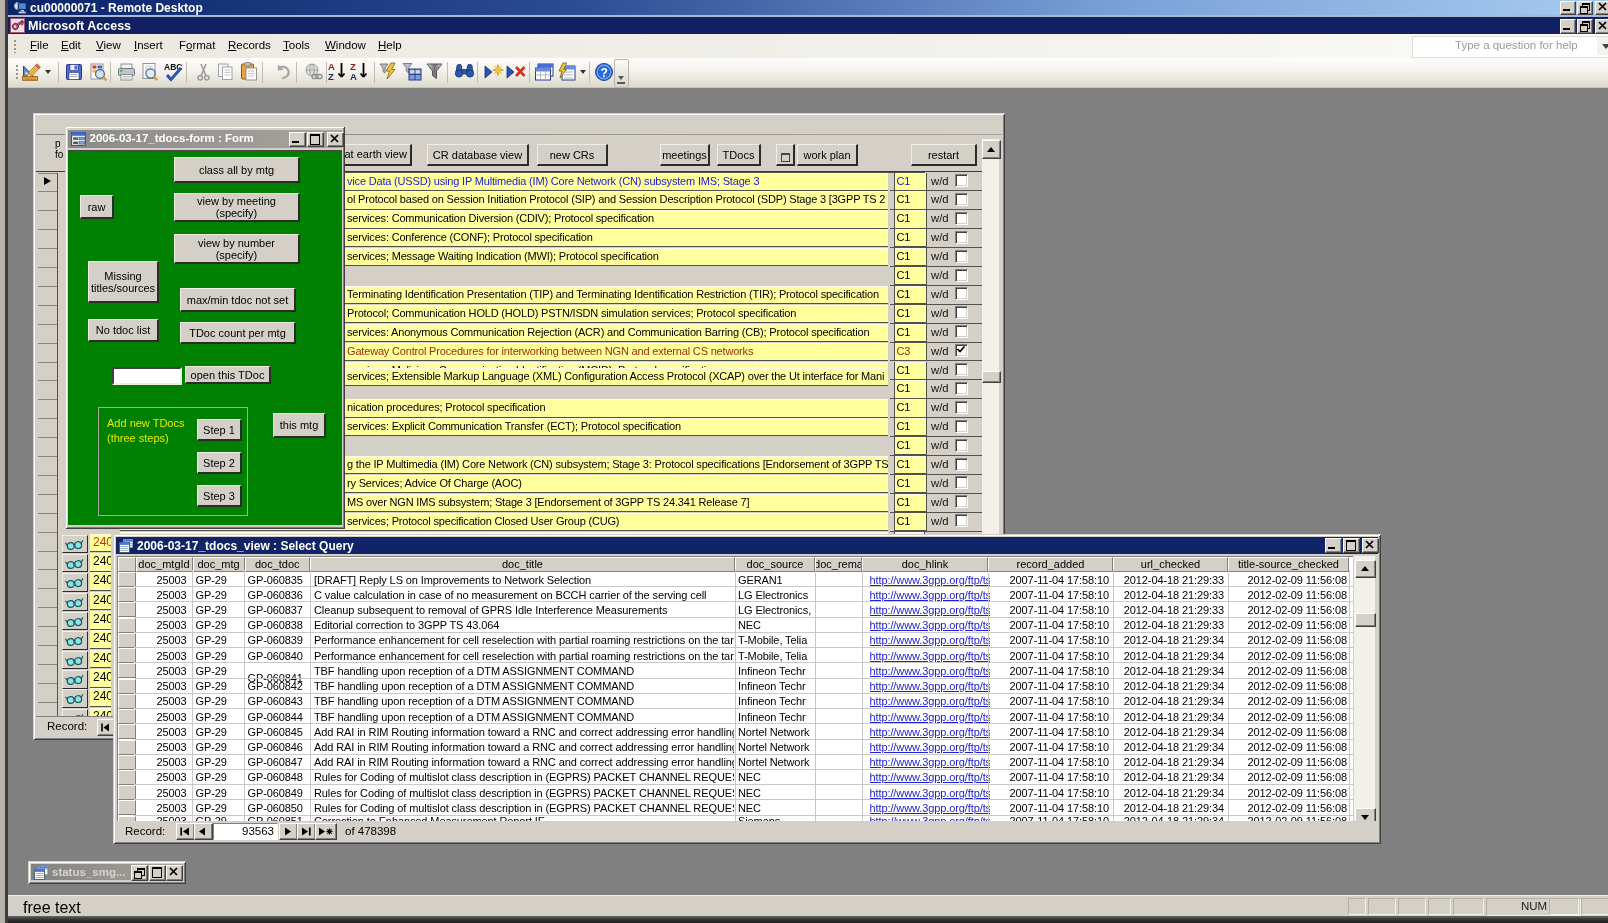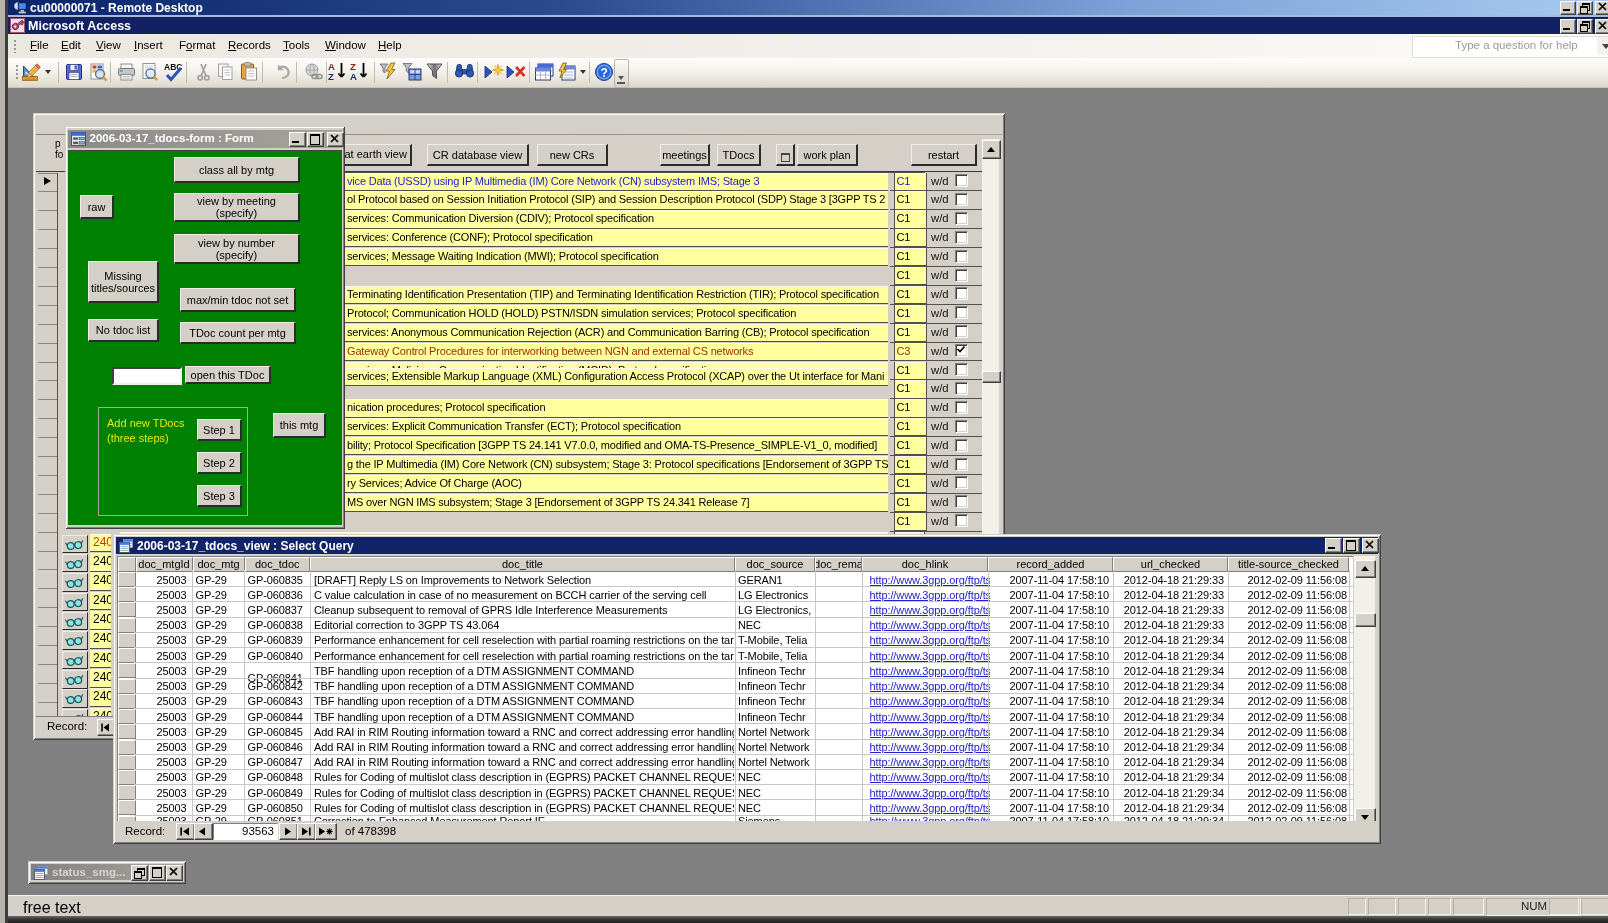--- a/index.html
+++ b/index.html
@@ -368,23 +368,20 @@
       </div>
 <div class="abs yrow" style="left:857.5px;top:264.3px;width:29px;height:17.3px;border-left:1px solid #50504a;border-right:1px solid #50504a;padding-left:2px;color:#000">C1</div>
 <div class="abs" style="left:895px;top:266.3px;font-size:11.3px;color:#111">w/d</div>
 <div class="abs cb" style="left:919px;top:265.8px;width:11px;height:11px"></div>
 <div class="abs yrow" style="left:84px;top:283.2px;width:768px;height:17.3px">
         <span class="abs" style="left:227px;color:#000">services: Explicit Communication Transfer (ECT); Protocol specification</span>
       </div>
 <div class="abs yrow" style="left:857.5px;top:283.2px;width:29px;height:17.3px;border-left:1px solid #50504a;border-right:1px solid #50504a;padding-left:2px;color:#000">C1</div>
 <div class="abs" style="left:895px;top:285.2px;font-size:11.3px;color:#111">w/d</div>
 <div class="abs cb" style="left:919px;top:284.7px;width:11px;height:11px"></div>
-<div class="abs yrow" style="left:84px;top:302.1px;width:768px;height:17.3px">
-        <span class="abs" style="left:227px;color:#000">bility; Protocol Specification [3GPP TS 24.141 V7.0.0, modified and OMA-TS-Presence_SIMPLE-V1_0, modified]</span>
-      </div>
 <div class="abs yrow" style="left:857.5px;top:302.1px;width:29px;height:17.3px;border-left:1px solid #50504a;border-right:1px solid #50504a;padding-left:2px;color:#000">C1</div>
 <div class="abs" style="left:895px;top:304.1px;font-size:11.3px;color:#111">w/d</div>
 <div class="abs cb" style="left:919px;top:303.6px;width:11px;height:11px"></div>
 <div class="abs yrow" style="left:84px;top:321.0px;width:768px;height:17.3px">
         <span class="abs" style="left:227px;color:#000">g the IP Multimedia (IM) Core Network (CN) subsystem; Stage 3: Protocol specifications [Endorsement of 3GPP TS</span>
       </div>
 <div class="abs yrow" style="left:857.5px;top:321.0px;width:29px;height:17.3px;border-left:1px solid #50504a;border-right:1px solid #50504a;padding-left:2px;color:#000">C1</div>
 <div class="abs" style="left:895px;top:323.0px;font-size:11.3px;color:#111">w/d</div>
 <div class="abs cb" style="left:919px;top:322.5px;width:11px;height:11px"></div>
 <div class="abs yrow" style="left:84px;top:339.9px;width:768px;height:17.3px">
@@ -392,20 +389,23 @@
       </div>
 <div class="abs yrow" style="left:857.5px;top:339.9px;width:29px;height:17.3px;border-left:1px solid #50504a;border-right:1px solid #50504a;padding-left:2px;color:#000">C1</div>
 <div class="abs" style="left:895px;top:341.9px;font-size:11.3px;color:#111">w/d</div>
 <div class="abs cb" style="left:919px;top:341.4px;width:11px;height:11px"></div>
 <div class="abs yrow" style="left:84px;top:358.8px;width:768px;height:17.3px">
         <span class="abs" style="left:227px;color:#000">MS over NGN IMS subsystem; Stage 3 [Endorsement of 3GPP TS 24.341 Release 7]</span>
       </div>
 <div class="abs yrow" style="left:857.5px;top:358.8px;width:29px;height:17.3px;border-left:1px solid #50504a;border-right:1px solid #50504a;padding-left:2px;color:#000">C1</div>
 <div class="abs" style="left:895px;top:360.8px;font-size:11.3px;color:#111">w/d</div>
 <div class="abs cb" style="left:919px;top:360.3px;width:11px;height:11px"></div>
+<div class="abs yrow" style="left:84px;top:377.7px;width:768px;height:17.3px">
+        <span class="abs" style="left:227px;color:#000">services; Protocol specification Closed User Group (CUG)</span>
+      </div>
 <div class="abs yrow" style="left:857.5px;top:377.7px;width:29px;height:17.3px;border-left:1px solid #50504a;border-right:1px solid #50504a;padding-left:2px;color:#000">C1</div>
 <div class="abs" style="left:895px;top:379.7px;font-size:11.3px;color:#111">w/d</div>
 <div class="abs cb" style="left:919px;top:379.2px;width:11px;height:11px"></div>
 <div class="abs yrow" style="left:84px;top:396.6px;width:768px;height:17.3px"></div>
 <div class="abs yrow" style="left:857.5px;top:396.6px;width:29px;height:17.3px;border-left:1px solid #50504a;border-right:1px solid #50504a"></div>
    <div class="abs" style="left:2px;top:37.5px;width:19px;height:543px;background:#d4d0c8;border-right:1px solid #55504a"></div>
 <div class="abs" style="left:2px;top:37.5px;width:19px;height:1px;background:#8a867e"></div>
 <div class="abs" style="left:2px;top:56.4px;width:19px;height:1px;background:#8a867e"></div>
 <div class="abs" style="left:2px;top:75.3px;width:19px;height:1px;background:#8a867e"></div>
 <div class="abs" style="left:2px;top:94.2px;width:19px;height:1px;background:#8a867e"></div>

